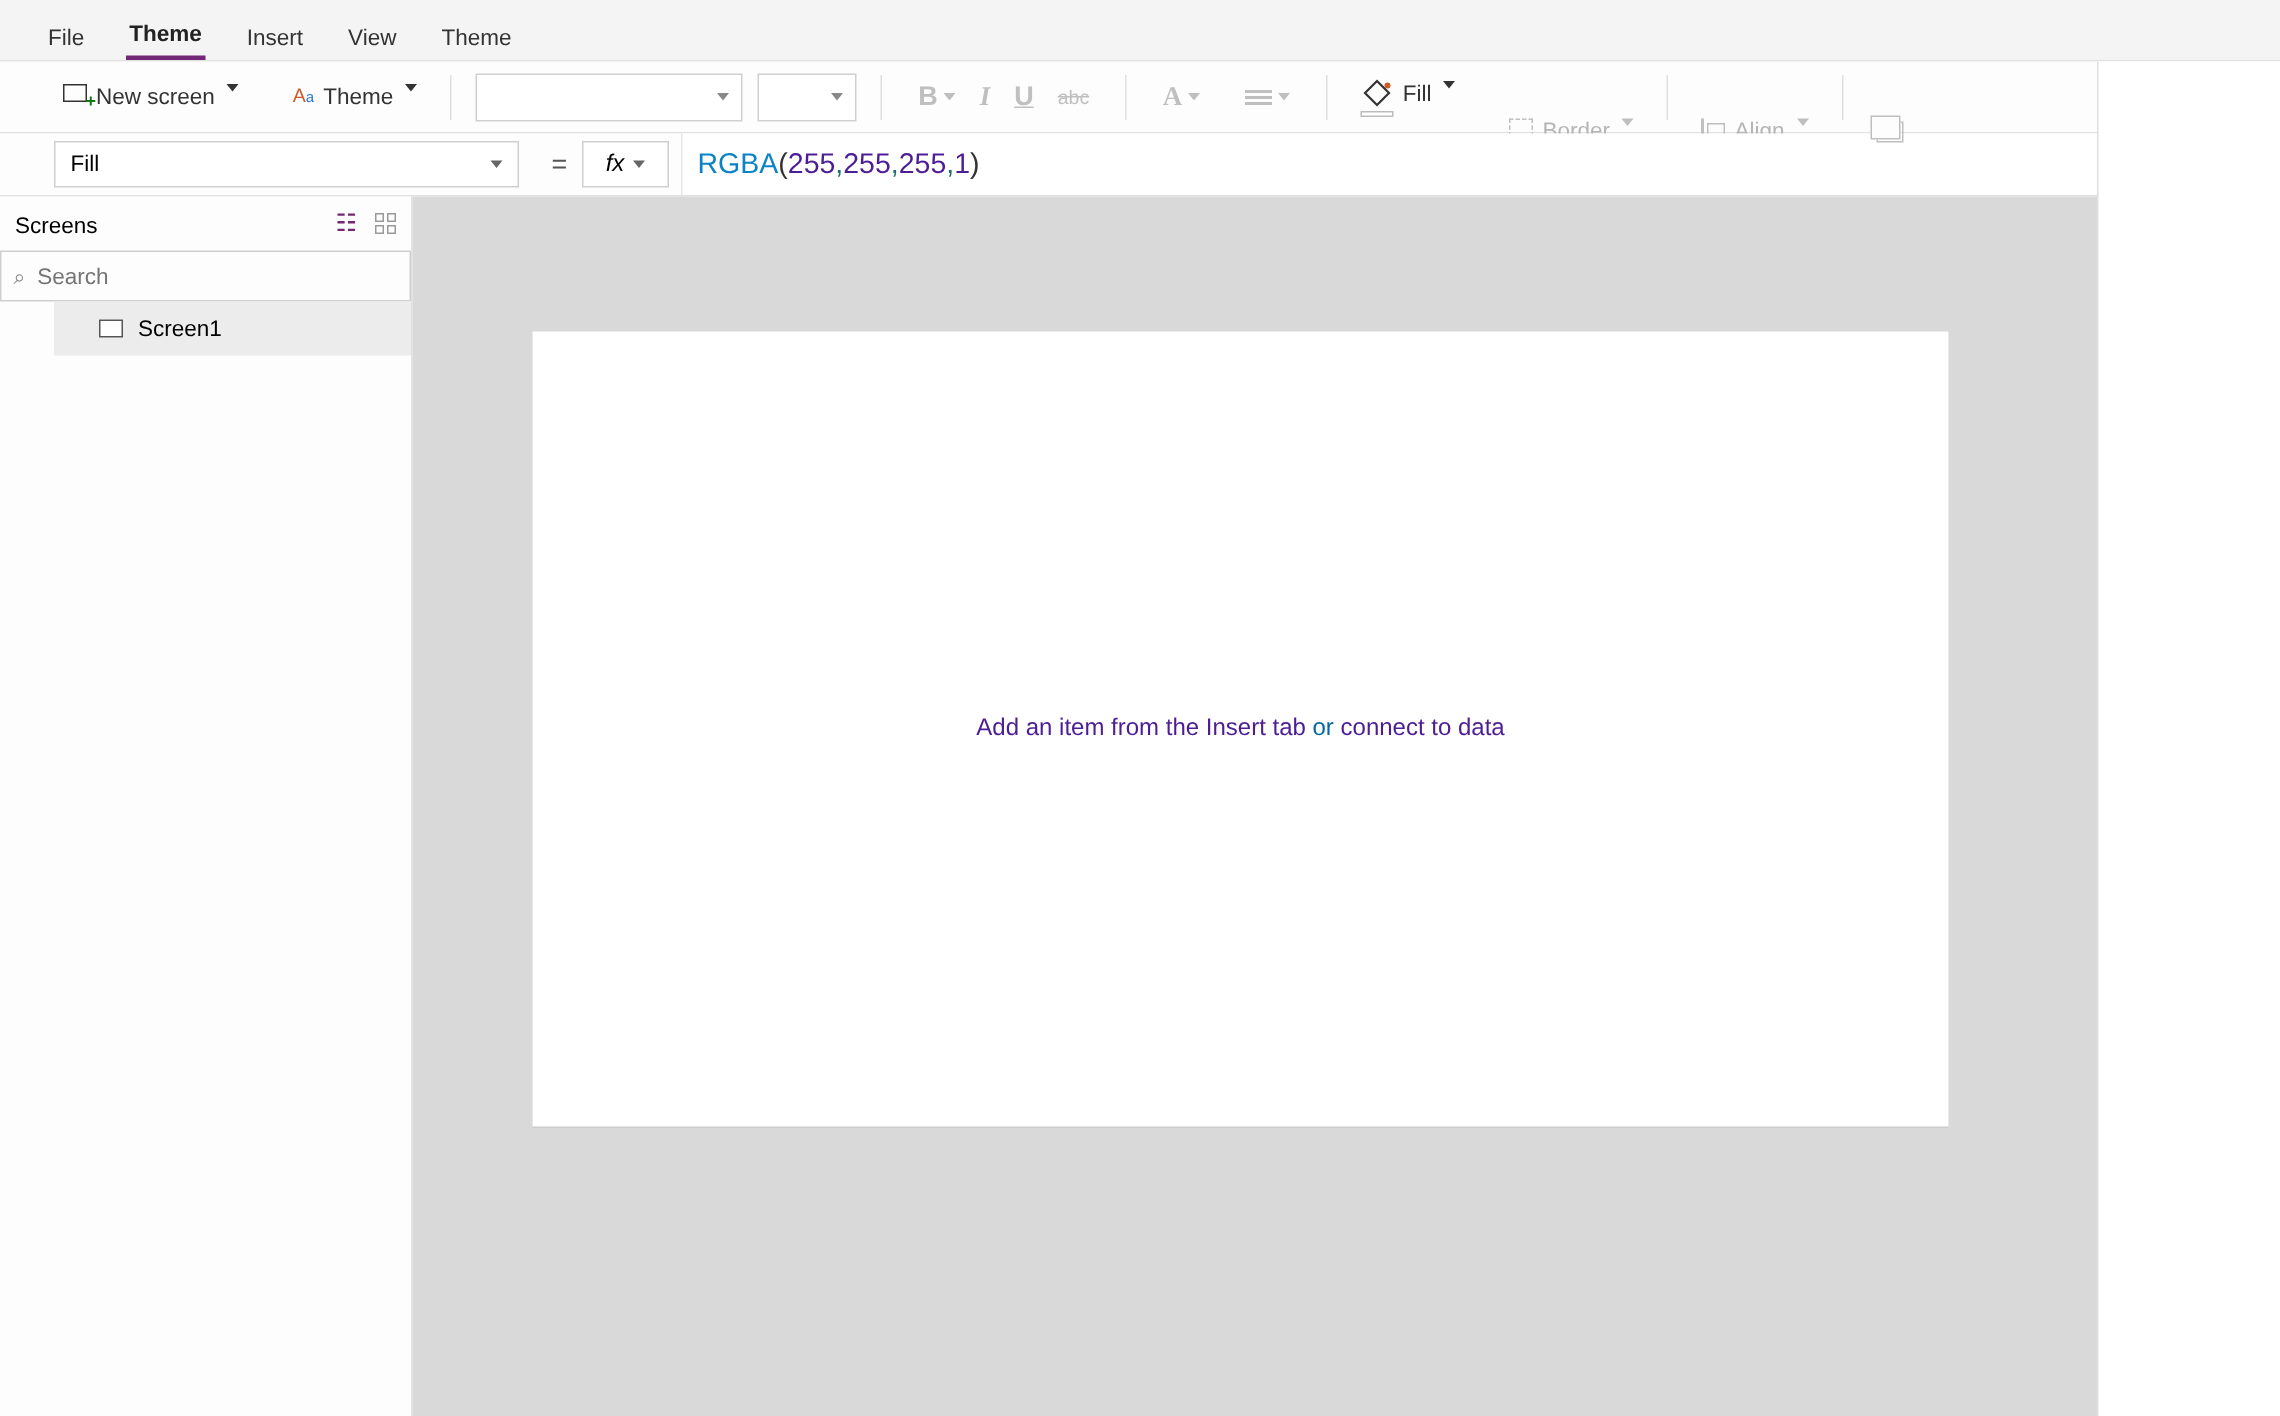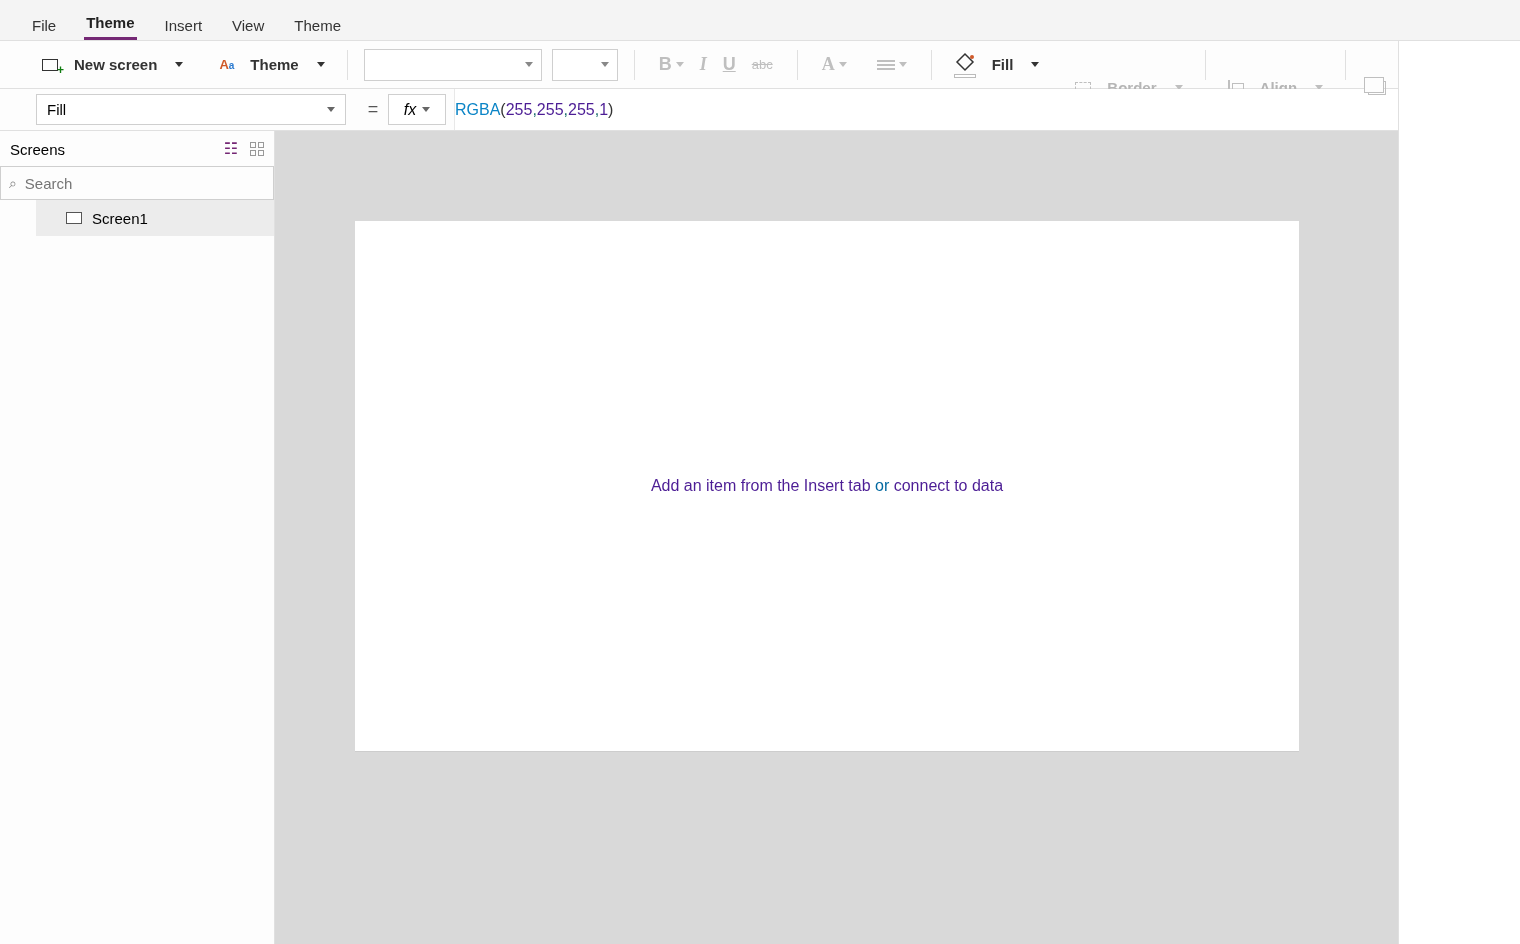--- a/index.html
+++ b/index.html
@@ -15,21 +15,21 @@
   .menubar .tab.active { font-weight: 600; color: #222; border-bottom: 3px solid #742774; }
 
   
   .ribbon {
     display: flex; align-items: center; height: 48px;
     background: #fdfdfd; border-bottom: 1px solid #e0e0e0;
     padding-left: 24px;
   }
   .rb-group { display: flex; align-items: center; height: 100%; padding: 0 12px; }
   .rb-sep { width: 1px; height: 30px; background: #e0e0e0; margin: 0 4px; }
-  .rb-btn { display: flex; align-items: center; gap: 16px; font-size: 15px; color: #333; cursor: pointer; padding: 4px 6px; font-weight: bold; }
+  .rb-btn { display: flex; align-items: flex-start; gap: 6px; font-size: 15px; color: #333; cursor: pointer; padding: 4px 6px; }
   .rb-btn.disabled { color: #b5b5b5; margin-top: 46px; }
   .chev { width: 0; height: 0; border-left: 4px solid transparent; border-right: 4px solid transparent; border-top: 5px solid currentColor; display: inline-block; margin-left: 2px; }
   .icon-box { width: 16px; height: 12px; border: 1.5px solid #333; position: relative; }
   .icon-box.plus::after { content:"+"; position:absolute; right:-7px; bottom:-7px; font-size:12px; color:#107c10; font-weight:bold; }
   .icon-theme { font-size: 13px; font-family: Georgia, serif; }
   .dropdown {
     display:flex; align-items:center; justify-content:space-between;
     border: 1px solid #cfcfcf; background:#fff; height: 32px;
     padding: 0 8px; font-size: 14px; color:#555;
   }
@@ -53,22 +53,22 @@
   
   .fbar { display:flex; align-items:stretch; height:42px; background:#fdfdfd; border-bottom:1px solid #e0e0e0; }
   .prop-select {
     margin:5px 12px 5px 36px; width:310px; border:1px solid #cfcfcf; background:#fff;
     display:flex; align-items:center; justify-content:space-between; padding:0 10px;
     font-size:15px;
   }
   .eq { display:flex; align-items:center; width:30px; font-size:18px; color:#555; justify-content:center;}
   .fx-btn { margin:5px 8px 5px 0; width:58px; border:1px solid #cfcfcf; background:#fff;
     display:flex; align-items:center; justify-content:center; font-style:italic; font-family:Georgia,serif; font-size:16px; gap:4px;}
-  .formula-input { flex:1; border-top:0; border-bottom:0; border-left:1px solid #e8e8e8; background:#fff; display:flex; align-items:center; 
-    font-family: Consolas, monospace; font-size:16px; }
+  .formula-input { flex:1; border-top:0; border-bottom:0; border-left:1px solid #e8e8e8; background:#fff; display:flex; align-items:center; padding-left:10px;
+    font-family: Consolas, monospace; font-size:19px; }
   .tok-fn{ color:#0a84c6;} .tok-p{ color:#333;} .tok-num{ color:#4c1d95;} .tok-comma{ color:#1f6f6f;}
 
   
   .main { display:flex; height:calc(100% - 41px - 48px - 42px);}
   .leftpane { width:275px; border-right:1px solid #e0e0e0; background:#fdfdfd; display:flex; flex-direction:column;}
   .lp-header{ display:flex; align-items:flex-end; justify-content:space-between; padding:8px 10px; }
   .lp-header .title{ font-size:15px; }
   .lp-header .views{ display:flex; gap:12px; align-items:center;}
   .list-icon{ color:#742774; font-size:16px;}
   .grid-icon{ display:grid; grid-template-columns:6px 6px; grid-template-rows:6px 6px; gap:2px;}

